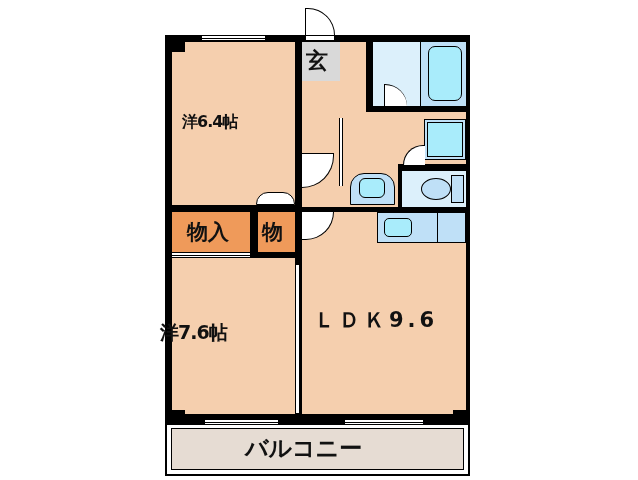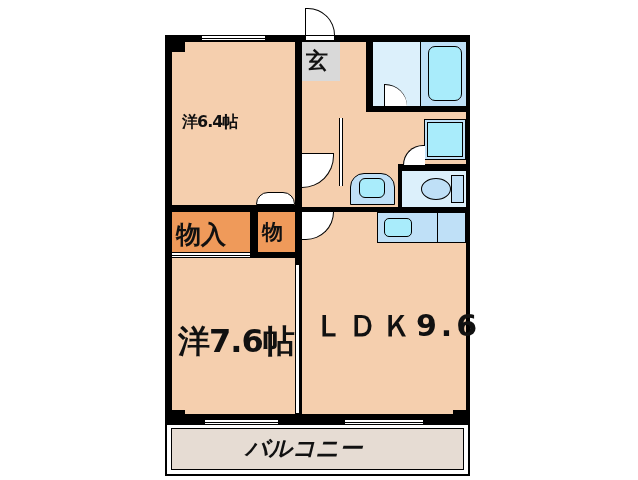--- a/index.html
+++ b/index.html
@@ -46,40 +46,40 @@
 
 <div class="abs wet" style="left:402px;top:171px;width:64px;height:36px;"></div>
 <div class="abs" style="left:421px;top:178px;width:30px;height:22px;background:#bfe0f7;border:1px solid #000;border-radius:50%;"></div>
 <div class="abs fix" style="left:451px;top:175px;width:13px;height:28px;border:1px solid #000;"></div>
 
 <div class="abs" style="left:339px;top:118px;width:4px;height:68px;background:#fff;border-left:1px solid #000;border-right:1px solid #000;"></div>
 
 <div class="abs" style="left:302px;top:153px;width:32px;height:35px;background:#fff;border:1px solid #000;border-top:1px solid #000;border-left:none;border-bottom-right-radius:32px;"></div>
 
 <div class="abs closet" style="left:172px;top:212px;width:78px;height:40px;"></div>
-<div class="label" style="left:176px;top:218px;font-size:25px;text-align:right;">物入</div>
+<div class="label" style="left:187px;top:218px;font-size:21px;text-align:right;">物入</div>
 <div class="abs closet" style="left:258px;top:212px;width:37px;height:40px;"></div>
 <div class="label" style="left:262px;top:218px;font-size:21px;">物</div>
 <div class="abs" style="left:256px;top:192px;width:39px;height:13px;background:#fff;border:1px solid #000;border-radius:12px 12px 0 0;"></div>
 <div class="abs win" style="left:172px;top:252px;width:78px;height:6px;"></div>
 
 <div class="abs room" style="left:172px;top:258px;width:123px;height:156px;"></div>
-<div class="label" style="left:178px;top:320px;font-size:32px;letter-spacing:-1px;">洋7.6帖</div>
+<div class="label" style="left:160px;top:320px;font-size:19px;letter-spacing:-1px;">洋7.6帖</div>
 <div class="abs wall" style="left:165px;top:410px;width:20px;height:15px;"></div>
 
 <div class="abs room" style="left:302px;top:212px;width:164px;height:202px;"></div>
-<div class="label" style="left:314px;top:306px;font-size:30px;letter-spacing:4px;">ＬＤＫ9.6</div>
+<div class="label" style="left:314px;top:306px;font-size:21px;letter-spacing:4px;">ＬＤＫ9.6</div>
 <div class="abs wall" style="left:453px;top:410px;width:17px;height:15px;"></div>
 <div class="abs fix" style="left:377px;top:212px;width:89px;height:31px;border:1px solid #000;"></div>
 <div class="abs" style="left:384px;top:218px;width:28px;height:19px;background:#a9ecfb;border:1px solid #000;border-radius:5px;"></div>
 <div class="abs" style="left:437px;top:212px;width:1px;height:31px;background:#000;"></div>
 <div class="abs" style="left:302px;top:212px;width:32px;height:28px;background:#fff;border:1px solid #000;border-left:none;border-top:none;border-bottom-right-radius:32px;"></div>
 
 <div class="abs" style="left:295px;top:265px;width:5px;height:148px;background:#fff;border-left:1px solid #000;border-right:1px solid #000;"></div>
 
 <div class="abs win" style="left:202px;top:35px;width:63px;height:6px;"></div>
 
 <div class="abs win" style="left:205px;top:419px;width:73px;height:6px;"></div>
 <div class="abs win" style="left:345px;top:419px;width:78px;height:6px;"></div>
 
 <div class="abs" style="left:165px;top:425px;width:305px;height:51px;border:2px solid #000;border-top:none;background:#fff;"></div>
 <div class="abs" style="left:171px;top:428px;width:293px;height:42px;background:#e6dcd3;border:1px solid #000;"></div>
-<div class="label" style="left:245px;top:433px;font-size:23px;font-style:italic;">バルコニー</div>
+<div class="label" style="left:245px;top:433px;font-size:23px;">バルコニー</div>
 
 </body></html>

